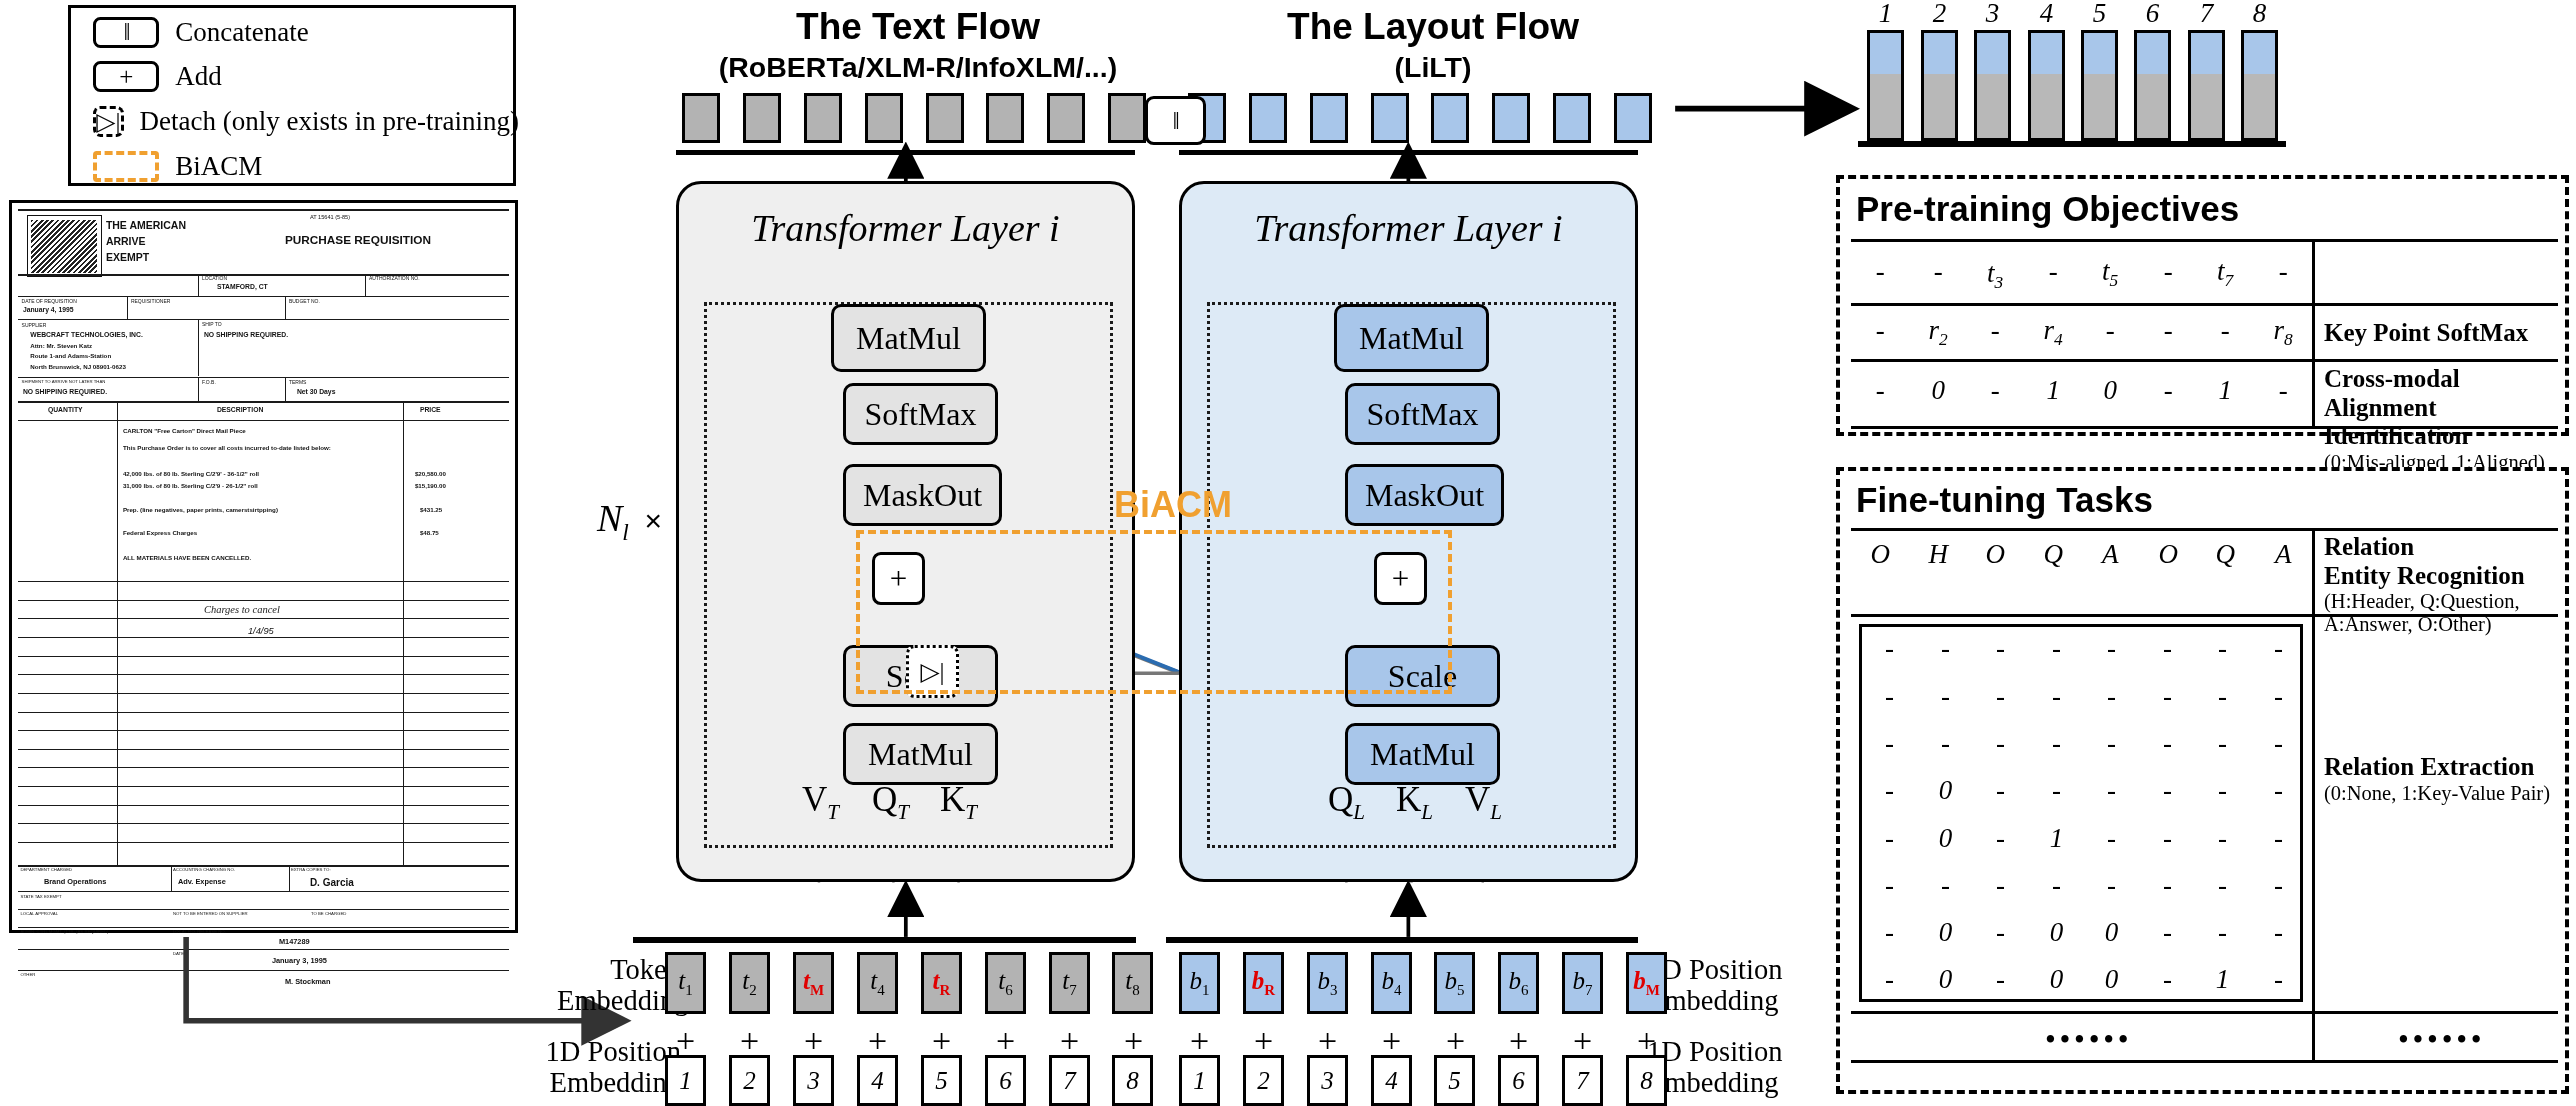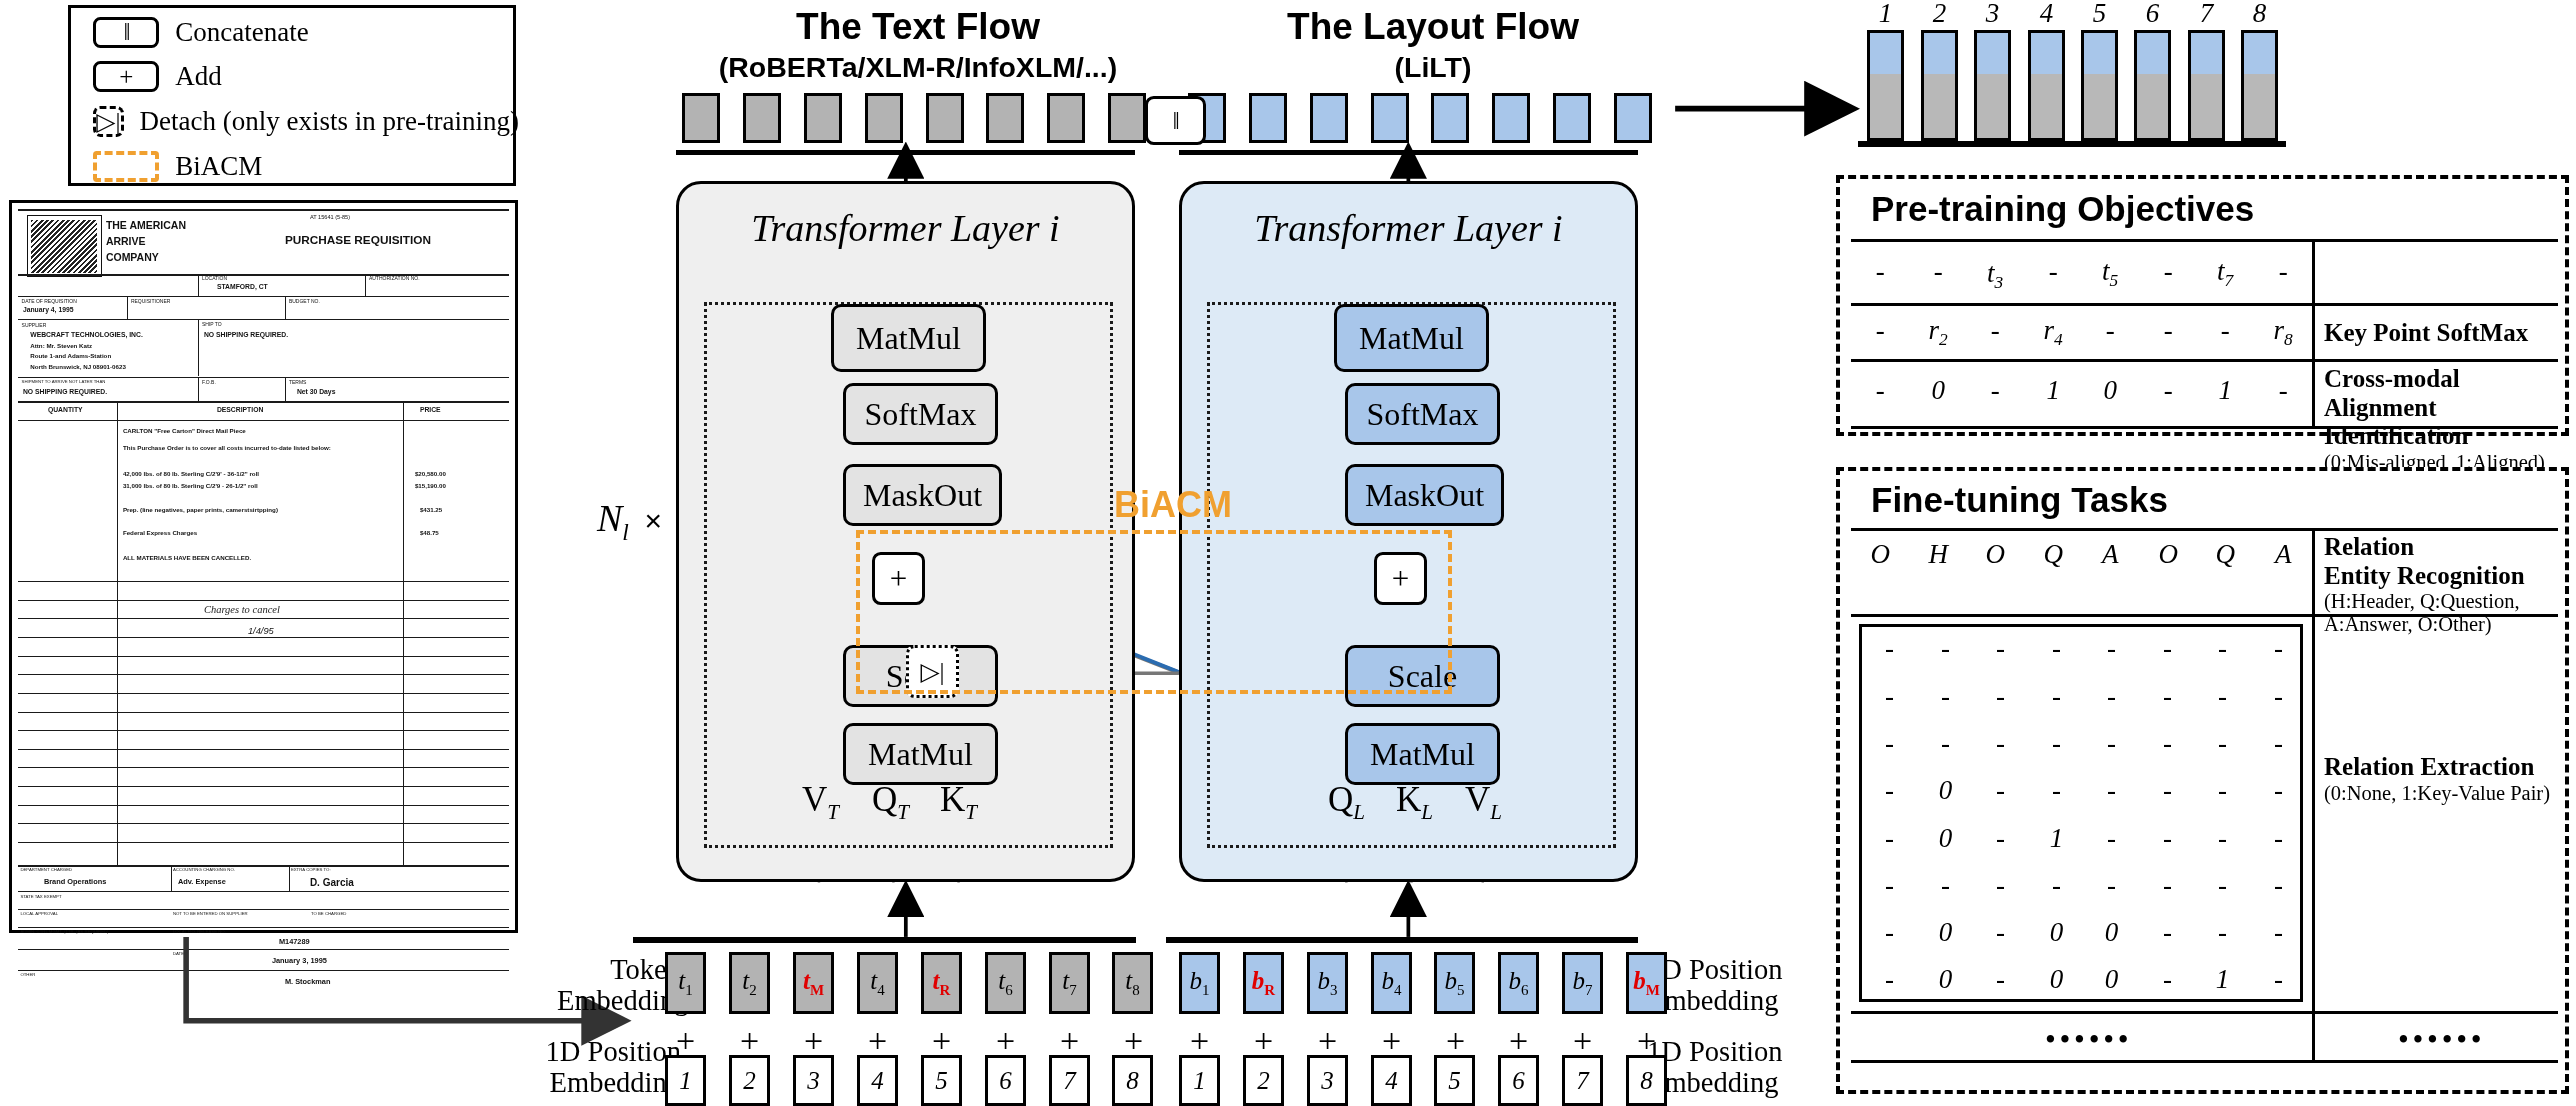--- a/index.html
+++ b/index.html
@@ -56,21 +56,21 @@
 
   
   .emb-label{position:absolute;font-size:28.5px;font-family:"Liberation Serif",serif;line-height:1.08;}
   .plus-sym{position:absolute;font-size:34px;font-family:"Liberation Serif",serif;}
   .bar-top{position:absolute;border:3.1px solid #000;border-bottom:none;background:#a8c6ea;box-sizing:border-box;}
   .bar-bot{position:absolute;border:3.1px solid #000;border-top:none;background:#b8b8b8;box-sizing:border-box;}
   .bar-num{position:absolute;font-size:27px;font-style:italic;font-family:"Liberation Serif",serif;text-align:center;}
 
   
   .dpanel{position:absolute;border:4.3px dashed #000;box-sizing:border-box;background:#fff;}
-  .dp-title{position:absolute;font-family:"Liberation Sans",sans-serif;font-weight:bold;font-size:35px;margin-left:15px;}
+  .dp-title{position:absolute;font-family:"Liberation Sans",sans-serif;font-weight:bold;font-size:35px;}
   .hline{position:absolute;background:#000;}
   .vline{position:absolute;background:#000;}
   .cellv{position:absolute;font-family:"Liberation Serif",serif;font-style:italic;font-size:27px;text-align:center;}
   .descr{position:absolute;font-family:"Liberation Serif",serif;font-weight:bold;font-size:25px;line-height:1.14;}
   .descr .sm{font-weight:normal;font-size:20.5px;}
   .dots{position:absolute;font-size:31px;letter-spacing:3.7px;font-family:"Liberation Serif",serif;}
   .matbox{position:absolute;border:3.1px solid #000;box-sizing:border-box;}
 
   svg{position:absolute;top:0;left:0;overflow:visible;}
 </style>
@@ -104,21 +104,21 @@
 
 <div class="abs" id="doc">
   <div id="docinner">
 
     <div class="dl" style="left:0;top:0;width:100%;height:1.9px;"></div>
     <div class="abs" style="left:8.7px;top:6.2px;width:73px;height:60px;border:1.9px solid #111;background:#fff;">
       <div class="abs" style="left:3.7px;top:3.7px;right:3.7px;bottom:3.7px;background:repeating-linear-gradient(135deg,#222 0 1.9px,#fff 1.9px 3.7px);"></div>
     </div>
     <div class="dtxt" style="left:88px;top:10px;font-size:10.5px;font-weight:bold;">THE AMERICAN</div>
     <div class="dtxt" style="left:88px;top:26px;font-size:10.5px;font-weight:bold;">ARRIVE</div>
-    <div class="dtxt" style="left:88px;top:42px;font-size:10.5px;font-weight:bold;">COMPANY</div>
+    <div class="dtxt" style="left:88px;top:42px;font-size:10.5px;font-weight:bold;">EXEMPT</div>
     <div class="dtxt" style="left:292px;top:5px;font-size:5.6px;">AT 15641 (5-85)</div>
     <div class="dtxt" style="left:267px;top:23.6px;font-size:11.8px;font-weight:bold;">PURCHASE REQUISITION</div>
     <div class="dl" style="left:0;top:65px;width:100%;height:1.9px;"></div>
 
     <div class="dl" style="left:0;top:87px;width:100%;height:1.2px;"></div>
     <div class="dl" style="left:180px;top:65px;width:1.2px;height:22.3px;"></div>
     <div class="dl" style="left:347px;top:65px;width:1.2px;height:22.3px;"></div>
     <div class="dtxt" style="left:184px;top:66px;font-size:5px;">LOCATION</div>
     <div class="dtxt" style="left:199px;top:74px;font-size:6.8px;font-weight:bold;">STAMFORD, CT</div>
     <div class="dtxt" style="left:351px;top:66px;font-size:5px;">AUTHORIZATION NO.</div>

